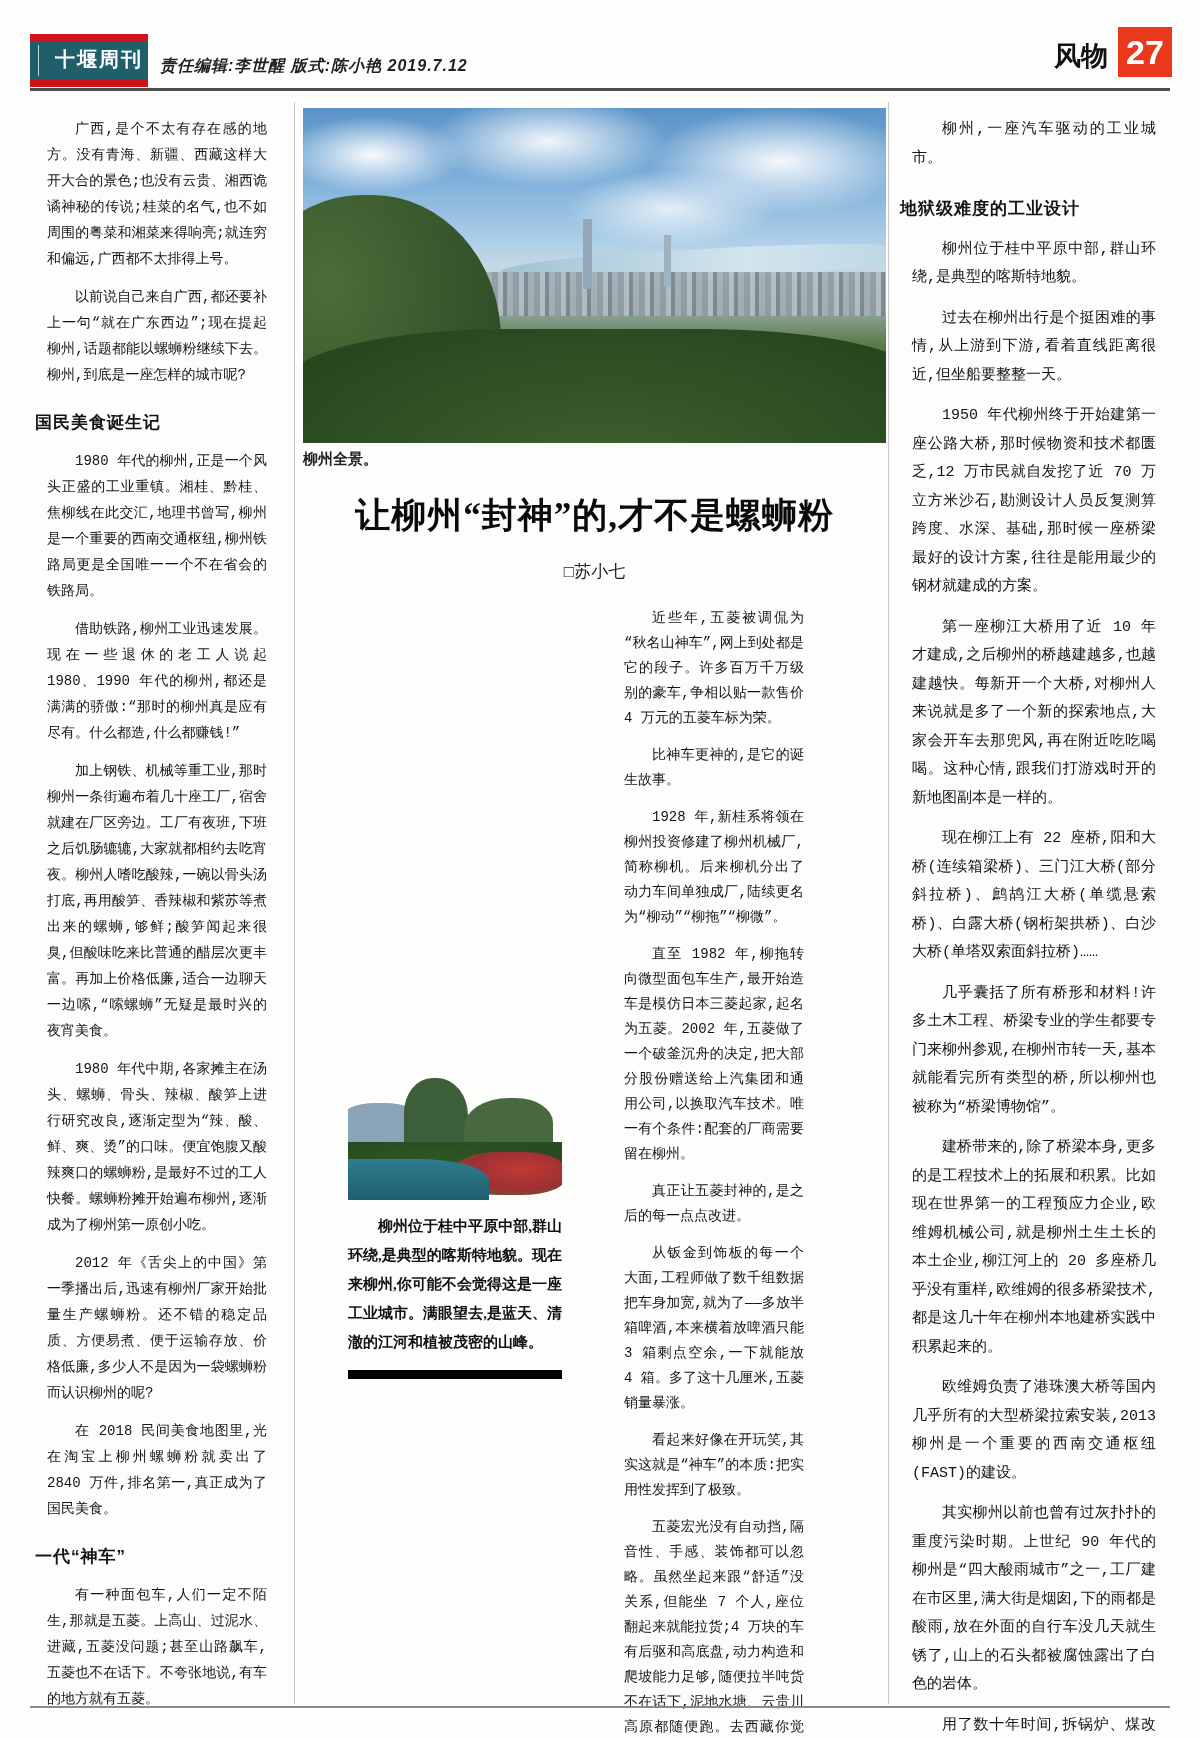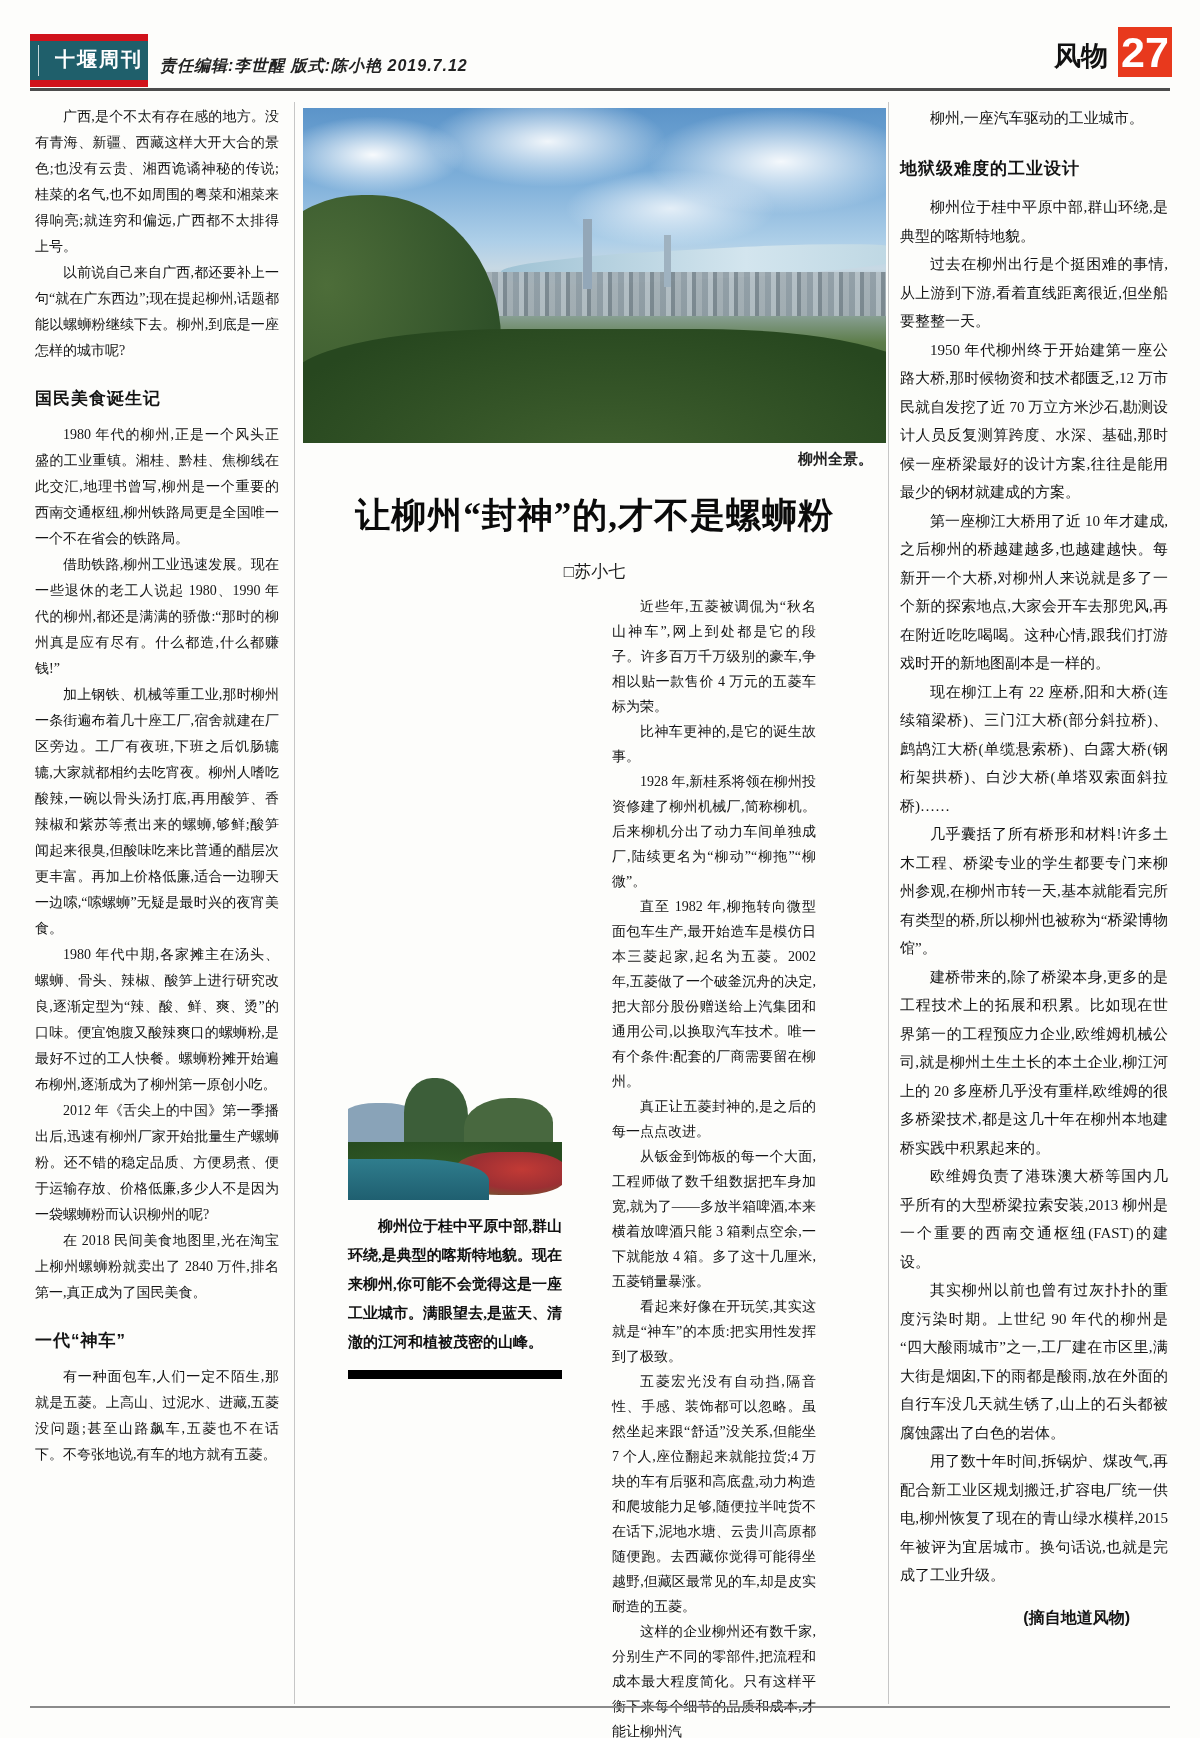--- a/index.html
+++ b/index.html
@@ -19,32 +19,32 @@
   .logo .strip { position:absolute; left:8px; top:4px; bottom:4px; width:1px; background:rgba(255,255,255,.75); }
   .editor-line {
     position:absolute; left:160px; top:56px;
     font-family:Liberation Sans, sans-serif; font-weight:bold; font-style:italic;
     font-size:16px; color:#222; letter-spacing:1px;
   }
   .header-right { position:absolute; right:28px; top:27px; display:flex; align-items:center; gap:10px; }
   .section-label { font-family:"Liberation Sans", sans-serif; font-weight:bold; font-size:27px; color:#111; padding-top:8px; }
   .page-box {
     width:54px; height:50px; background:#e8391d; color:#fff;
-    font-family:"Liberation Sans", sans-serif; font-weight:bold; font-size:43px;
+    font-family:"Liberation Sans", sans-serif; font-weight:bold; font-size:34px;
     display:flex; align-items:center; justify-content:center;
   }
   .header-rule { position:absolute; left:30px; top:88px; width:1140px; height:3px; background:#4c4c4c; }
   .bottom-rule { position:absolute; left:30px; top:1706px; width:1140px; height:2px; background:#8b8b8b; }
   .v-divider { position:absolute; top:102px; width:1px; height:1602px; background:#c6c6c6; }
   #divider-left { left:294px; }
   #divider-right { left:888px; }
 
   
   .col { position:absolute; text-align:justify; }
-  .col p { margin:0; text-indent:2em; }
+  .col p { margin:12px; text-indent:2em;font-family:Liberation Mono, monospace; }
   .col p.noindent { text-indent:0; }
   .col h3 {
     font-family:"Liberation Sans", sans-serif; font-size:17px; font-weight:bold;
     margin:22px 0 10px 0; text-indent:0; letter-spacing:1px;
   }
   .col-left  { left:35px;  top:104px; width:244px; font-size:14px;   line-height:26px; }
   .col-center{ left:612px; top:594px; width:204px; font-size:14px;   line-height:25px; }
   .col-right { left:900px; top:104px; width:268px; font-size:15px;   line-height:28.5px; }
   .credit {
     font-family:"Liberation Sans", sans-serif; font-weight:bold; font-size:16px;
@@ -65,21 +65,21 @@
     background:linear-gradient(90deg,#9fc2d4,#d3e5ee 60%,#bcd6e2); transform:skewY(-3deg); border-radius:40%; }
   .p-city { position:absolute; left:18%; top:49%; width:84%; height:13%;
     background:repeating-linear-gradient(90deg,#8e9ba3 0 6px,#b3bec4 6px 11px,#78858d 11px 15px,#a3aeb4 15px 21px); opacity:.9; }
   .p-tower1 { position:absolute; left:48%; top:33%; width:9px; height:70px; background:#93a7b8; }
   .p-tower2 { position:absolute; left:62%; top:38%; width:7px; height:52px; background:#9fb2c0; }
   .p-hill-left { position:absolute; left:-12%; top:26%; width:46%; height:90%;
     background:radial-gradient(ellipse at 35% 30%,#4d6d39,#2e4f28 72%); border-radius:48%; }
   .p-trees-bottom { position:absolute; left:-2%; bottom:-8%; width:108%; height:42%;
     background:radial-gradient(ellipse at 50% 100%,#41612f,#27471f 82%); border-radius:35% 35% 0 0; }
   .photo-caption-top {
-    position:absolute; left:303px; top:450px; width:570px; text-align:right;
+    position:absolute; left:303px; top:450px; width:570px; 
     font-family:"Liberation Sans", sans-serif; font-weight:bold; font-size:15px; color:#222;
   }
 
   
   .headline {
     position:absolute; left:303px; top:492px; width:583px; text-align:center;
     font-size:35px; font-weight:900; letter-spacing:1px; color:#0a0a0a;
   }
   .byline { position:absolute; left:303px; top:560px; width:583px; text-align:center; font-size:17px; color:#1a1a1a; }
 

